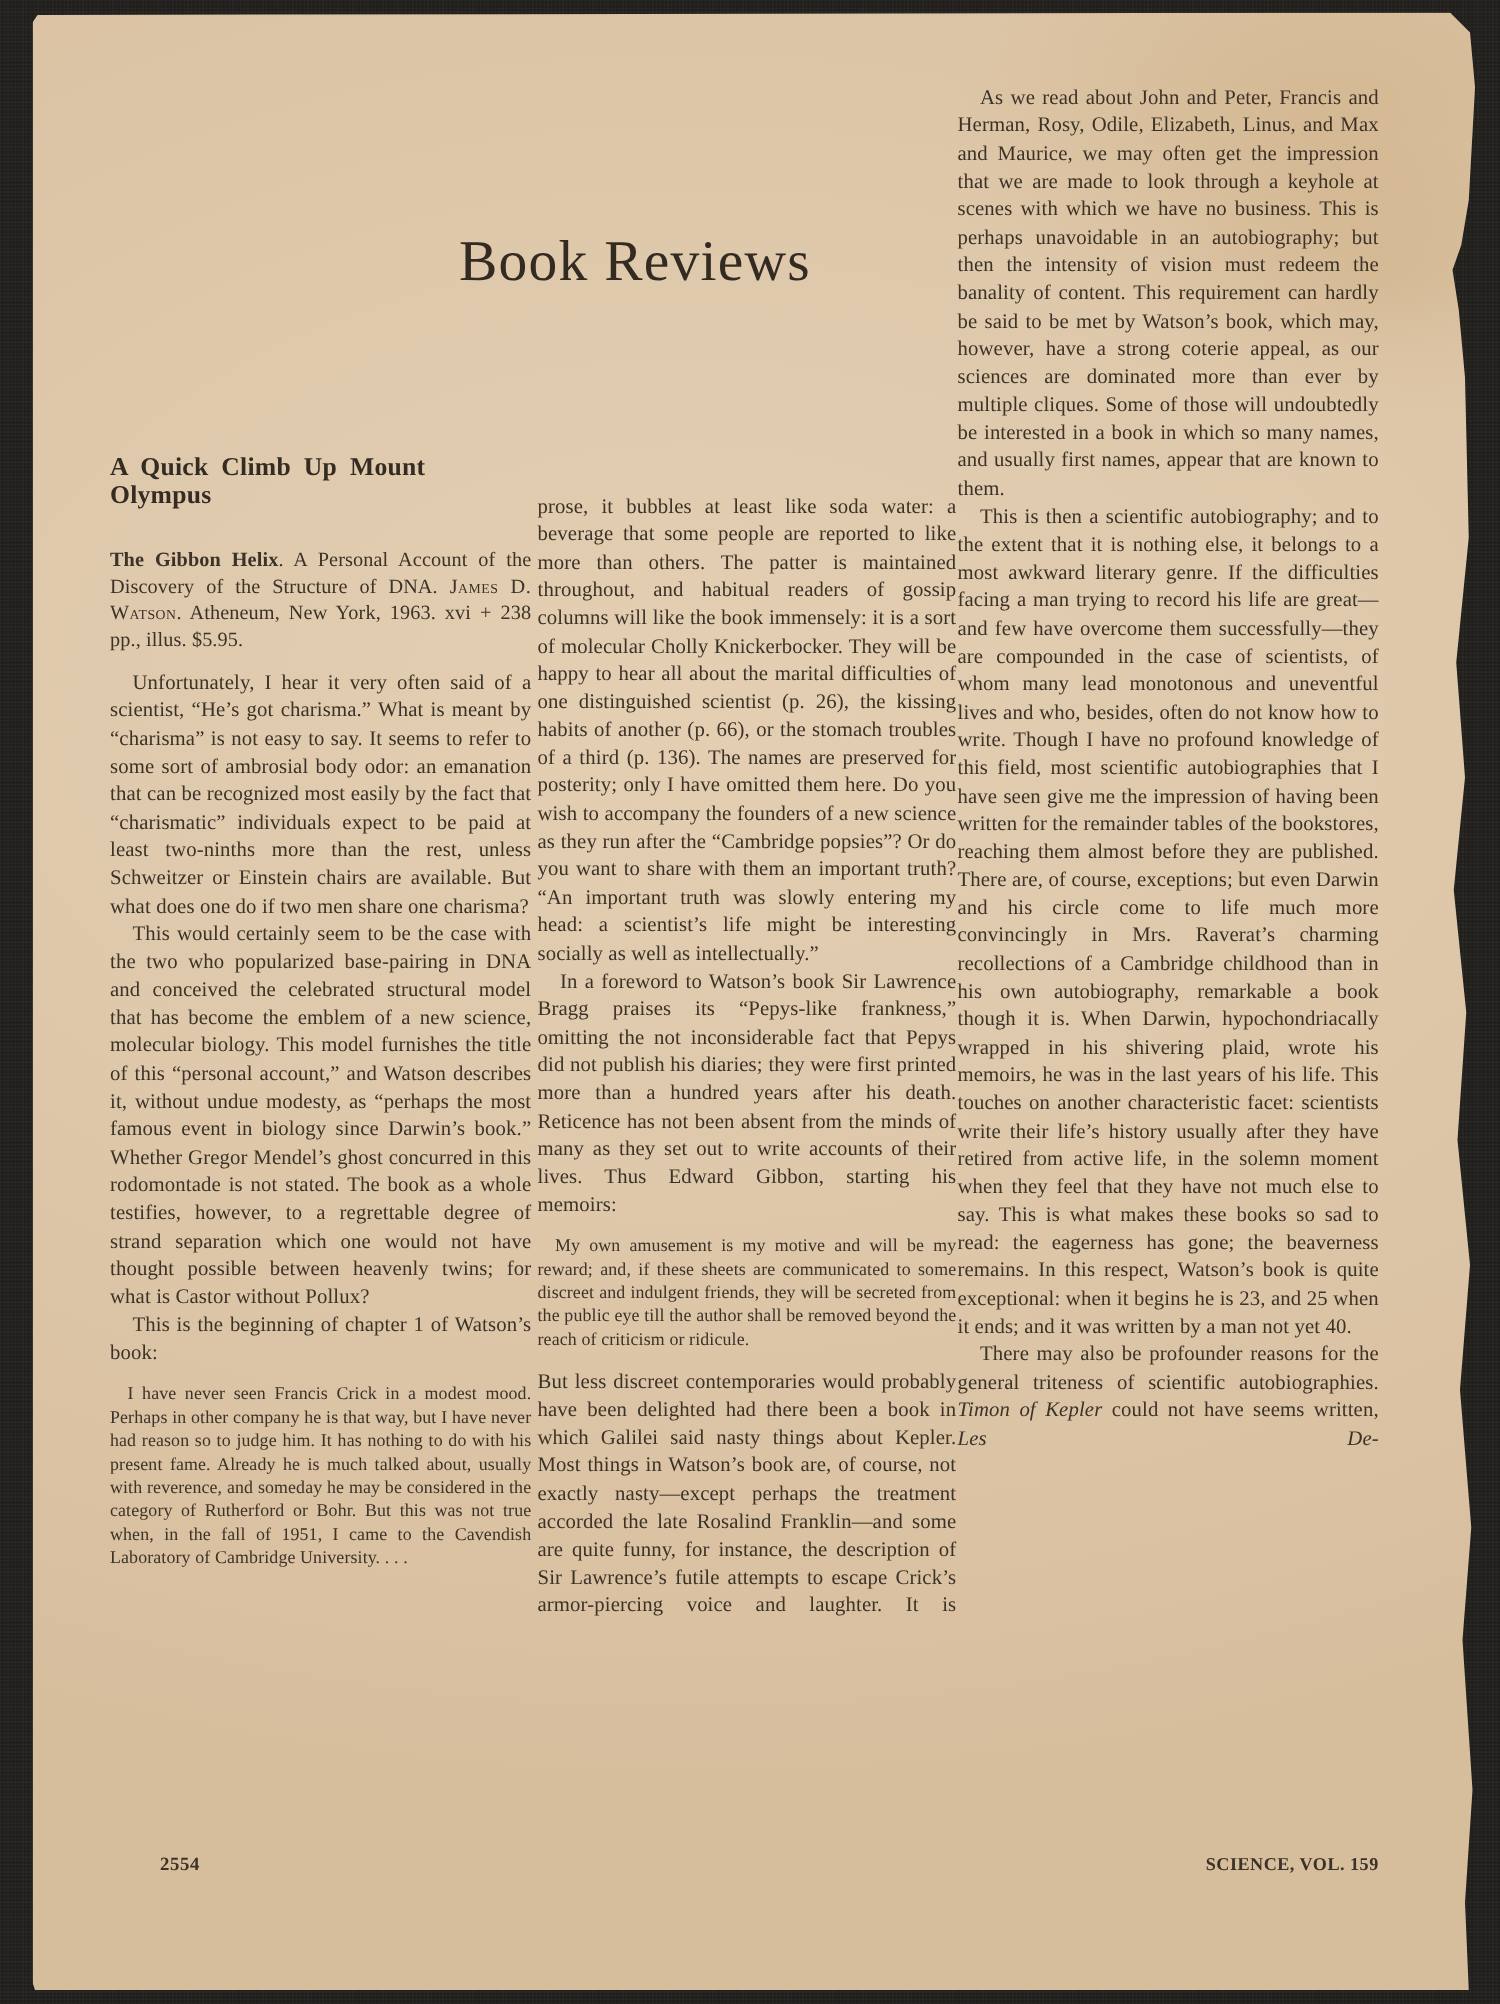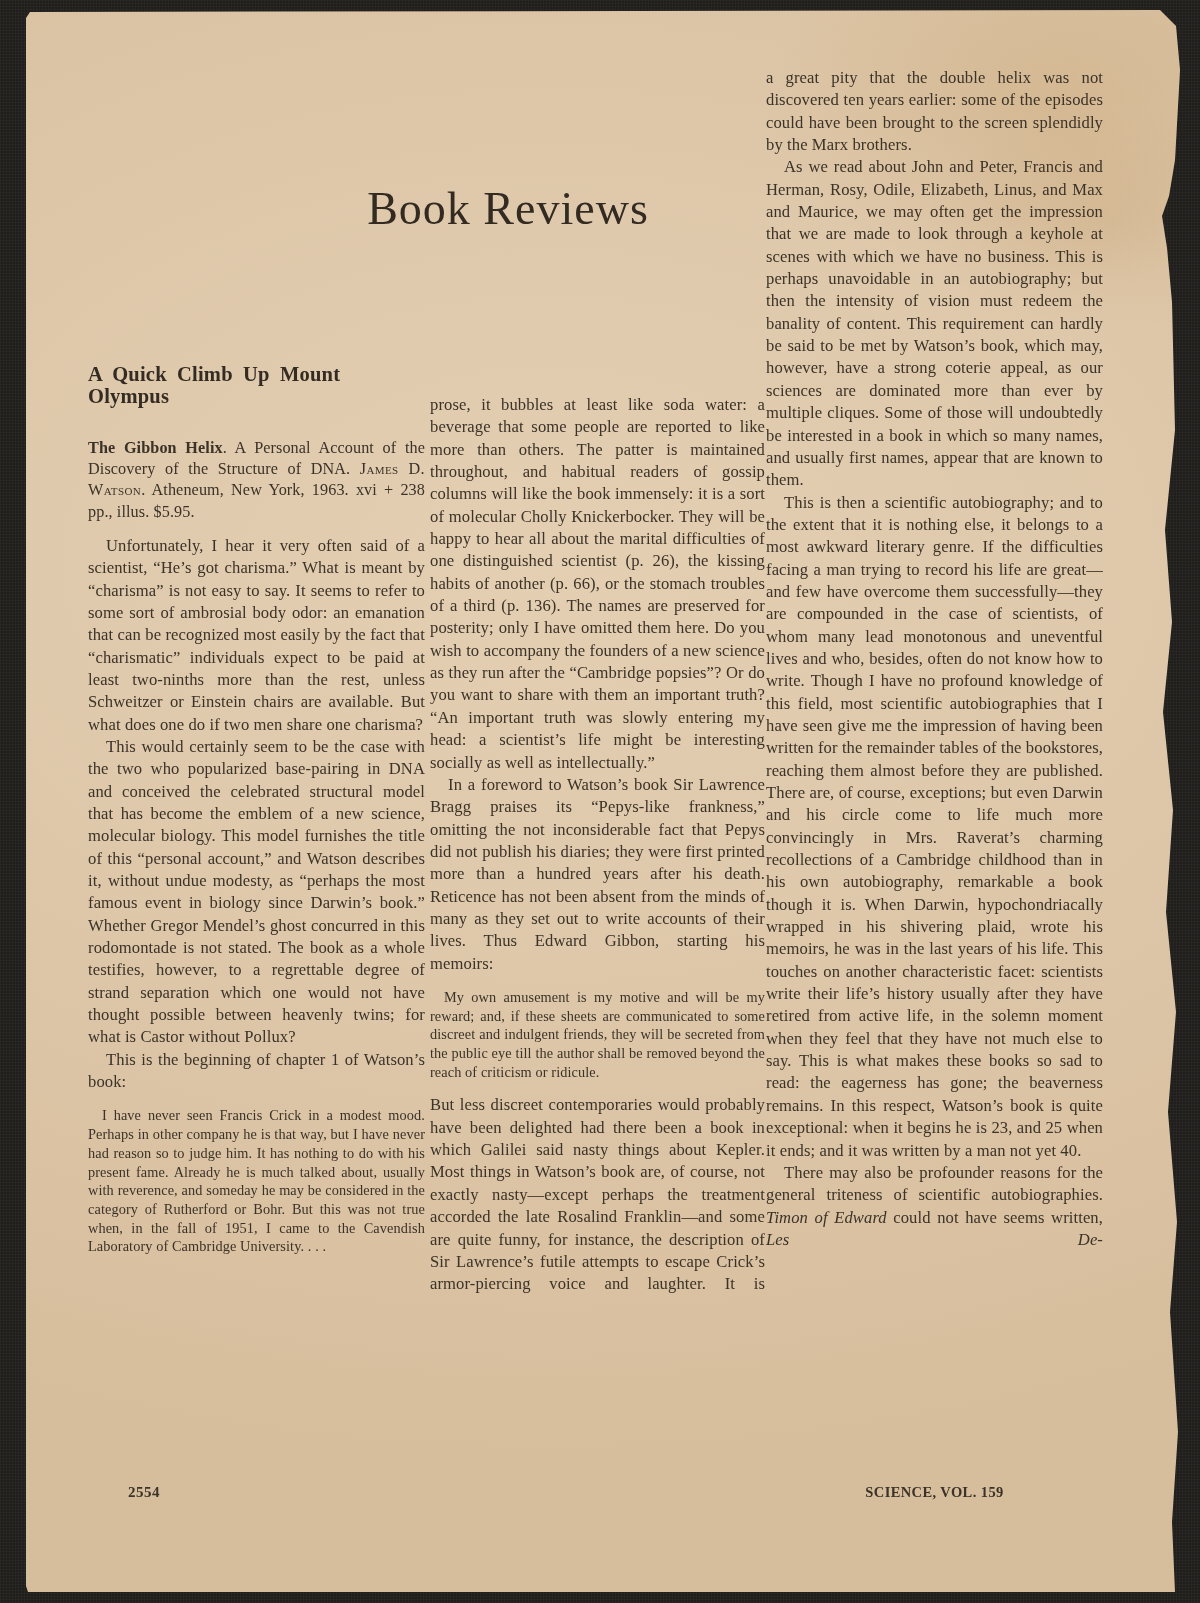--- a/index.html
+++ b/index.html
@@ -98,21 +98,21 @@
     font-size: 15px;
     font-weight: bold;
     letter-spacing: 0.5px;
     color: #3b3228;
   }
   .footer-journal {
     position: absolute;
     left: 740px;
     top: 1474px;
     width: 337px;
-    text-align: center;
+    text-align: right;
     font-size: 14.5px;
     font-weight: bold;
     letter-spacing: 0.4px;
     color: #3b3228;
   }
   .italic { font-style: italic; }
 </style>
 </head>
 <body>
 
@@ -134,22 +134,21 @@
   </div>
 
   <div class="col col-2">
     <p class="body-para no-indent">prose, it bubbles at least like soda water: a beverage that some people are reported to like more than others. The patter is maintained throughout, and habitual readers of gossip columns will like the book immensely: it is a sort of molecular Cholly Knickerbocker. They will be happy to hear all about the marital difficulties of one distinguished scientist (p. 26), the kissing habits of another (p. 66), or the stomach troubles of a third (p. 136). The names are preserved for posterity; only I have omitted them here. Do you wish to accompany the founders of a new science as they run after the “Cambridge popsies”? Or do you want to share with them an important truth? “An important truth was slowly entering my head: a scientist’s life might be interesting socially as well as intellectually.”</p>
     <p class="body-para">In a foreword to Watson’s book Sir Lawrence Bragg praises its “Pepys-like frankness,” omitting the not inconsiderable fact that Pepys did not publish his diaries; they were first printed more than a hundred years after his death. Reticence has not been absent from the minds of many as they set out to write accounts of their lives. Thus Edward Gibbon, starting his memoirs:</p>
     <p class="excerpt">My own amusement is my motive and will be my reward; and, if these sheets are communicated to some discreet and indulgent friends, they will be secreted from the public eye till the author shall be removed beyond the reach of criticism or ridicule.</p>
     <p class="body-para no-indent runover">But less discreet contemporaries would probably have been delighted had there been a book in which Galilei said nasty things about Kepler. Most things in Watson’s book are, of course, not exactly nasty—except perhaps the treatment accorded the late Rosalind Franklin—and some are quite funny, for instance, the description of Sir Lawrence’s futile attempts to escape Crick’s armor-piercing voice and laughter. It is</p>
   </div>
 
   <div class="col col-3">
-    <p class="body-para no-indent">a great pity that the double helix was not discovered ten years earlier: some of the episodes could have been brought to the screen splendidly by the Marx brothers.</p>
     <p class="body-para">As we read about John and Peter, Francis and Herman, Rosy, Odile, Elizabeth, Linus, and Max and Maurice, we may often get the impression that we are made to look through a keyhole at scenes with which we have no business. This is perhaps unavoidable in an autobiography; but then the intensity of vision must redeem the banality of content. This requirement can hardly be said to be met by Watson’s book, which may, however, have a strong coterie appeal, as our sciences are dominated more than ever by multiple cliques. Some of those will undoubtedly be interested in a book in which so many names, and usually first names, appear that are known to them.</p>
     <p class="body-para">This is then a scientific autobiography; and to the extent that it is nothing else, it belongs to a most awkward literary genre. If the difficulties facing a man trying to record his life are great—and few have overcome them successfully—they are compounded in the case of scientists, of whom many lead monotonous and uneventful lives and who, besides, often do not know how to write. Though I have no profound knowledge of this field, most scientific autobiographies that I have seen give me the impression of having been written for the remainder tables of the bookstores, reaching them almost before they are published. There are, of course, exceptions; but even Darwin and his circle come to life much more convincingly in Mrs. Raverat’s charming recollections of a Cambridge childhood than in his own autobiography, remarkable a book though it is. When Darwin, hypochondriacally wrapped in his shivering plaid, wrote his memoirs, he was in the last years of his life. This touches on another characteristic facet: scientists write their life’s history usually after they have retired from active life, in the solemn moment when they feel that they have not much else to say. This is what makes these books so sad to read: the eagerness has gone; the beaverness remains. In this respect, Watson’s book is quite exceptional: when it begins he is 23, and 25 when it ends; and it was written by a man not yet 40.</p>
-    <p class="body-para runover"><span>There may also be profounder reasons for the general triteness of scientific autobiographies. </span><span class="italic">Timon of Edward</span><span> could not have seems written, </span><span class="italic">Les De-</span></p>
+    <p class="body-para runover"><span>There may also be profounder reasons for the general triteness of scientific autobiographies. </span><span class="italic">Timon of Kepler</span><span> could not have seems written, </span><span class="italic">Les De-</span></p>
   </div>
 
   <div class="footer-page-number">2554</div>
   <div class="footer-journal">SCIENCE, VOL. 159</div>
 
 </div>
 
 </body></html>

